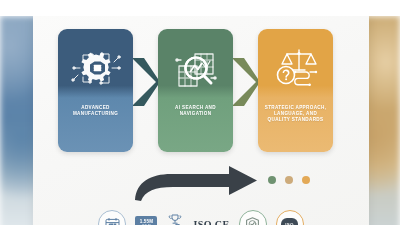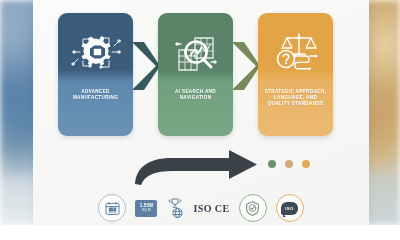--- a/index.html
+++ b/index.html
@@ -2,21 +2,21 @@
 <html><head>
 <meta charset="utf-8">
 <style>
   html,body{margin:0;padding:0;}
   body{
     width:400px;height:225px;overflow:hidden;
     font-family:"Liberation Sans", sans-serif;
     background:#ffffff;
     position:relative;
   }
-  #stage{position:absolute;inset:0;width:400px;height:225px;overflow:hidden;}
+  #stage{position:absolute;inset:0;width:400px;height:225px;overflow:hidden;margin-top:16px;}
 
   
   .bg{position:absolute;inset:0;}
   .bg-left{
     position:absolute;left:0;top:0;width:40px;height:225px;
     background:
       radial-gradient(60px 80px at 10px 30px, rgba(150,175,200,.95), rgba(0,0,0,0) 70%),
       radial-gradient(70px 90px at 22px 120px, rgba(92,133,170,1), rgba(0,0,0,0) 72%),
       linear-gradient(180deg,#8aa6c0 0%,#6d90b2 22%,#5a80a8 46%,#9fb6c6 66%,#cfdae0 80%,#e7edf0 100%);
     filter:blur(3px);

